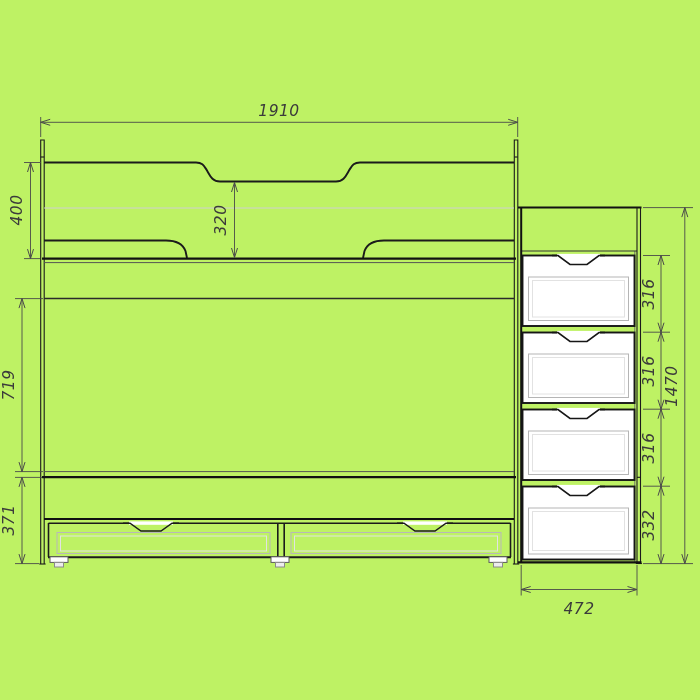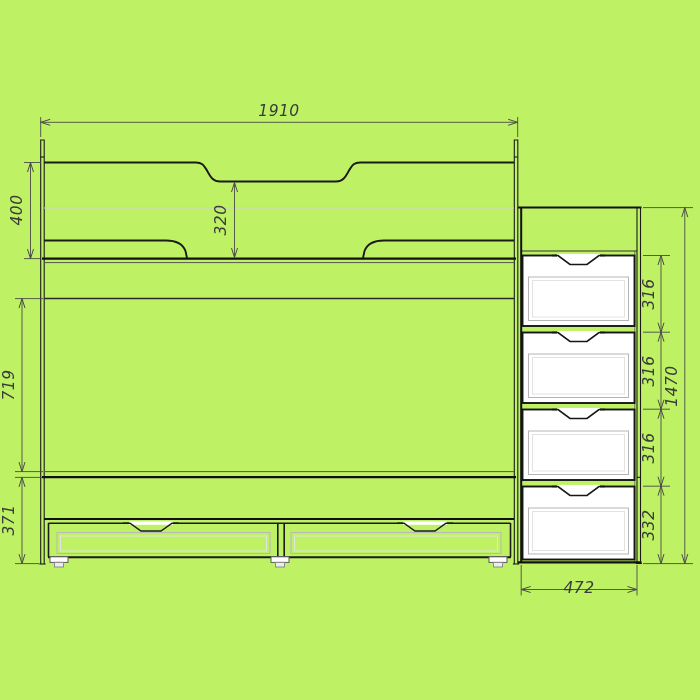--- a/index.html
+++ b/index.html
@@ -165,15 +165,15 @@
   <span class="dim" style="left:279px;top:111px;">1910</span>
   <span class="dim rot" style="left:17px;top:210px;">400</span>
   <span class="dim rot" style="left:221px;top:220px;">320</span>
   <span class="dim rot" style="left:9px;top:385px;">719</span>
   <span class="dim rot" style="left:9px;top:520px;">371</span>
   <span class="dim rot" style="left:649px;top:294px;">316</span>
   <span class="dim rot" style="left:649px;top:371px;">316</span>
   <span class="dim rot" style="left:649px;top:448px;">316</span>
   <span class="dim rot" style="left:649px;top:525px;">332</span>
   <span class="dim rot" style="left:672px;top:386px;">1470</span>
-  <span class="dim" style="left:579px;top:588px;">472</span>
+  <span class="dim" style="left:579px;top:609px;">472</span>
 
 </div>
 
 </body></html>

